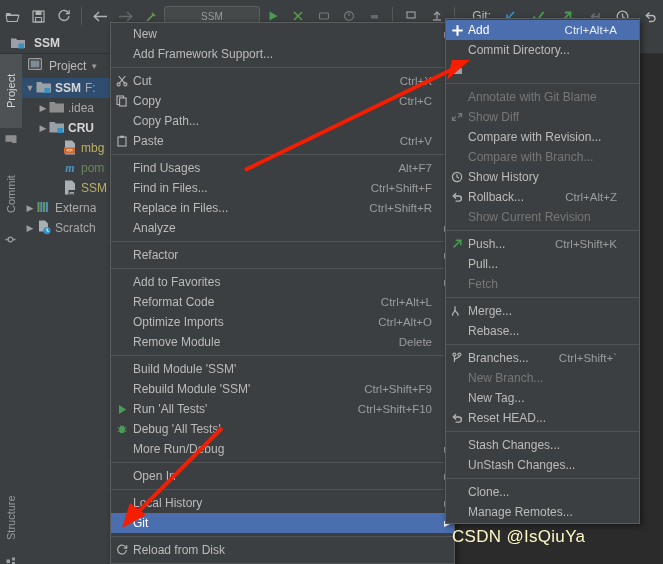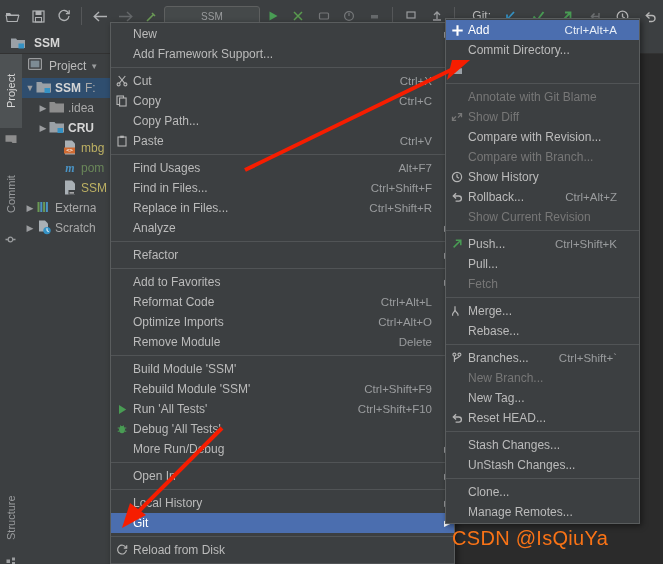--- a/index.html
+++ b/index.html
@@ -78,21 +78,21 @@
   .mrow.selected .marrow{color:#ffffff;}
   .msep{height:1px;background:#515456;margin:3px 0;}
 
   #menu-main{left:110px;top:22px;width:345px;}
   #menu-git{left:445px;top:18px;width:195px;}
 
   
   #arrows{left:0;top:0;width:663px;height:564px;pointer-events:none;}
 
   
-  #watermark{left:452px;top:527px;font-size:20px;color:#f97316;letter-spacing:.3px;}
+  #watermark{left:452px;top:527px;font-size:17px;color:#fef9c3;letter-spacing:.3px;}
 </style>
 </head>
 <body>
 
 <div class="abs" id="editor-bg"></div>
 <div class="abs" id="code-area"><div class="code-line c-str">="U</div><div class="code-line c-tag">.ap</div><div class="code-line c-attr">ww.</div><div class="code-line c-str">"ht</div><div class="code-line c-tag">elW</div><div class="code-line c-attr"></div><div class="code-line c-str">oup</div><div class="code-line c-tag">tId</div><div class="code-line c-attr">g&gt;</div><div class="code-line c-str"></div><div class="code-line c-tag"></div><div class="code-line c-attr">&gt;</div><div class="code-line c-str"></div><div class="code-line c-tag"></div><div class="code-line c-attr"></div><div class="code-line c-str">ce&gt;</div><div class="code-line c-tag">et&gt;</div></div>
 
 <div class="abs" id="toolbar">
   <div class="tb-ico">
     <svg width="15" height="13" viewBox="0 0 15 13">

